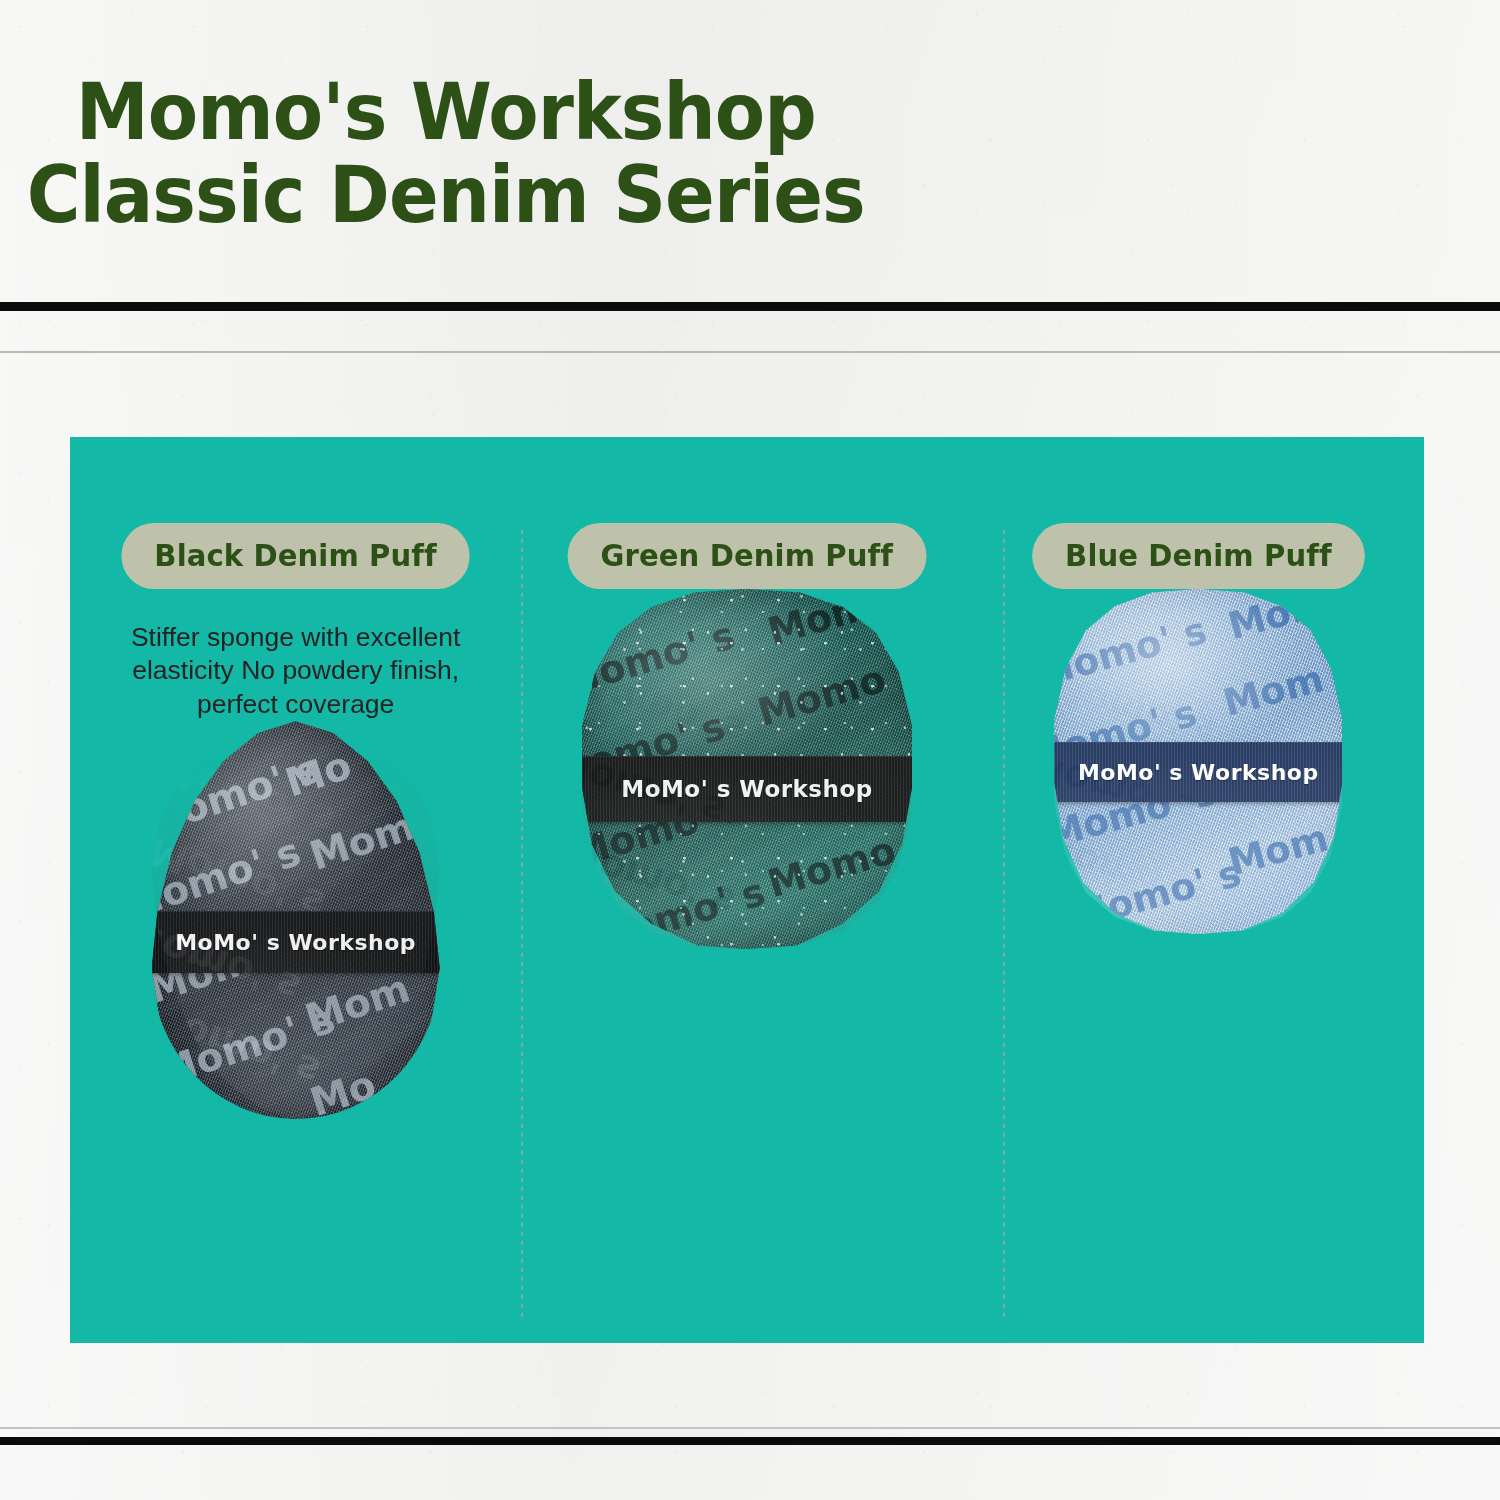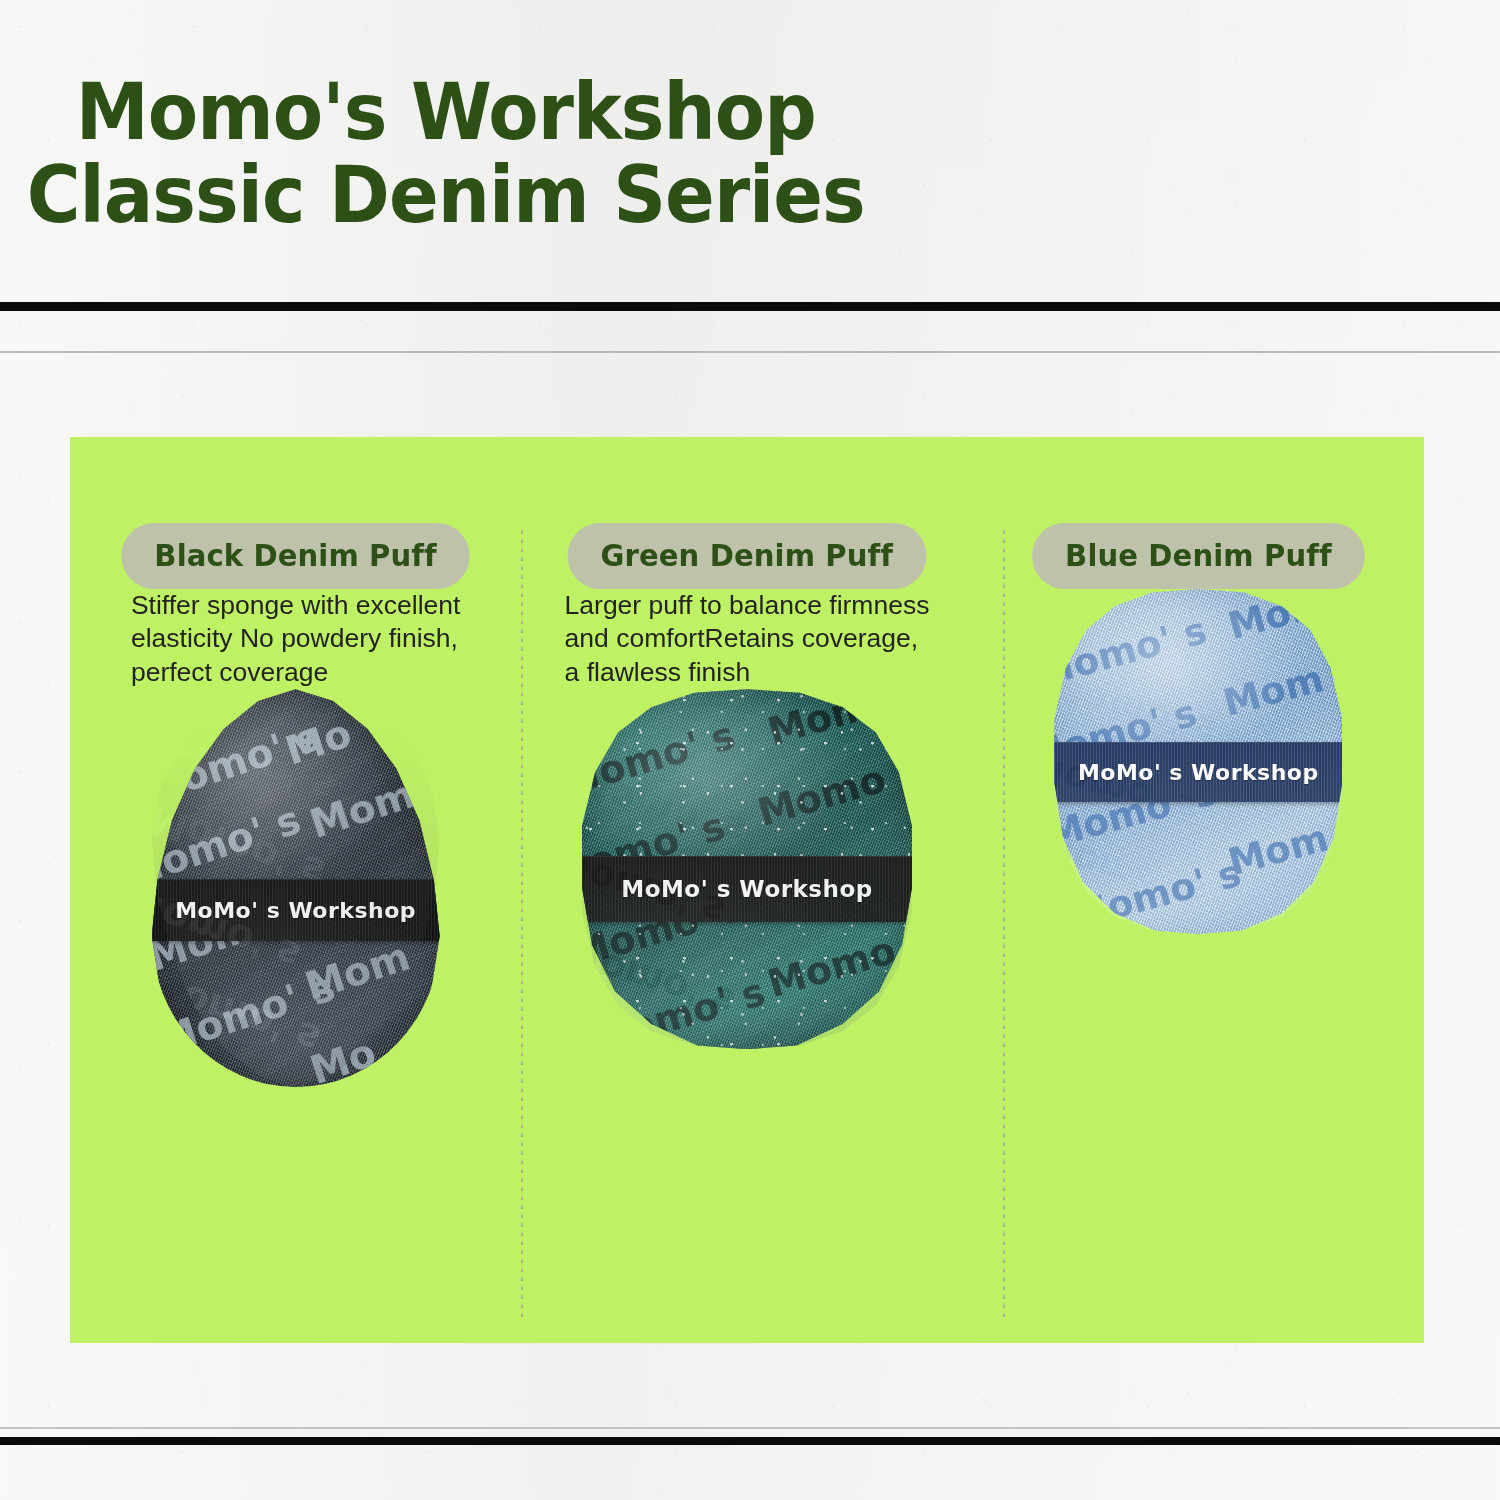--- a/index.html
+++ b/index.html
@@ -46,21 +46,21 @@
   .title-line{display:block;white-space:nowrap;}
 
   .rule-black-top{position:absolute;left:0;top:302px;width:1500px;height:9px;background:#0b0b0b;}
   .rule-grey-top{position:absolute;left:0;top:351px;width:1500px;height:2px;background:#b9b9b9;}
   .rule-grey-bottom{position:absolute;left:0;top:1427px;width:1500px;height:2px;background:#c3c3c3;}
   .rule-black-bottom{position:absolute;left:0;top:1437px;width:1500px;height:8px;background:#0b0b0b;}
 
   
   .card{
     position:absolute;left:70px;top:437px;width:1354px;height:906px;
-    background:#bef264;
+    background:#14b8a6;
   }
 
   .divider{
     position:absolute;top:92px;width:2px;height:790px;
     background-image:linear-gradient(to bottom, rgba(190,190,190,0) 0%, rgba(178,178,178,.55) 14%, rgba(160,160,160,.85) 42%, rgba(150,150,150,.9) 100%);
     background-size:2px 9px;
     background-repeat:repeat-y;
     -webkit-mask-image:repeating-linear-gradient(to bottom, #000 0 5px, transparent 5px 9px);
             mask-image:repeating-linear-gradient(to bottom, #000 0 5px, transparent 5px 9px);
   }
@@ -87,21 +87,22 @@
     letter-spacing:.1px;
     padding:15px 34px 16px;
     border-radius:40px;
     white-space:nowrap;
     font-family:"DejaVu Sans","Liberation Sans",sans-serif;
     transform:scaleX(.97);
   }
 
   
   .desc{
-    text-align:left;
+    margin-top:32px;
+    text-align:center;
     color:#232323;
     font-size:26.5px;
     line-height:1.26;
     font-family:"Liberation Sans",sans-serif;
     max-width:400px;
     white-space:pre-line;
   }
 
   
   .stage{
@@ -293,23 +294,20 @@
               </svg>
               <div class="gloss"></div>
             </div>
           </div>
         </div>
       </div>
     </div>
 
     <div class="col">
       <div class="badge">Green Denim Puff</div>
-      <div class="desc">Larger puff to balance firmness
-and comfortRetains coverage,
-a flawless finish</div>
       <div class="stage">
         <div class="puff-wrap">
           <div class="puff puff-green">
             <div class="weave"></div>
             <svg class="logopat" viewBox="0 0 380 410">
               <g fill="#0d1a19" opacity="0.72" font-family="DejaVu Sans, sans-serif" font-weight="bold" font-size="38">
                 <text x="40" y="55" transform="rotate(-16 40 55)">Momo' s</text>
                 <text x="215" y="85" transform="rotate(-16 215 85)">Momo</text>
                 <text x="10" y="135" transform="rotate(-16 10 135)">Momo' s</text>
                 <text x="205" y="165" transform="rotate(-16 205 165)">Momo</text>

